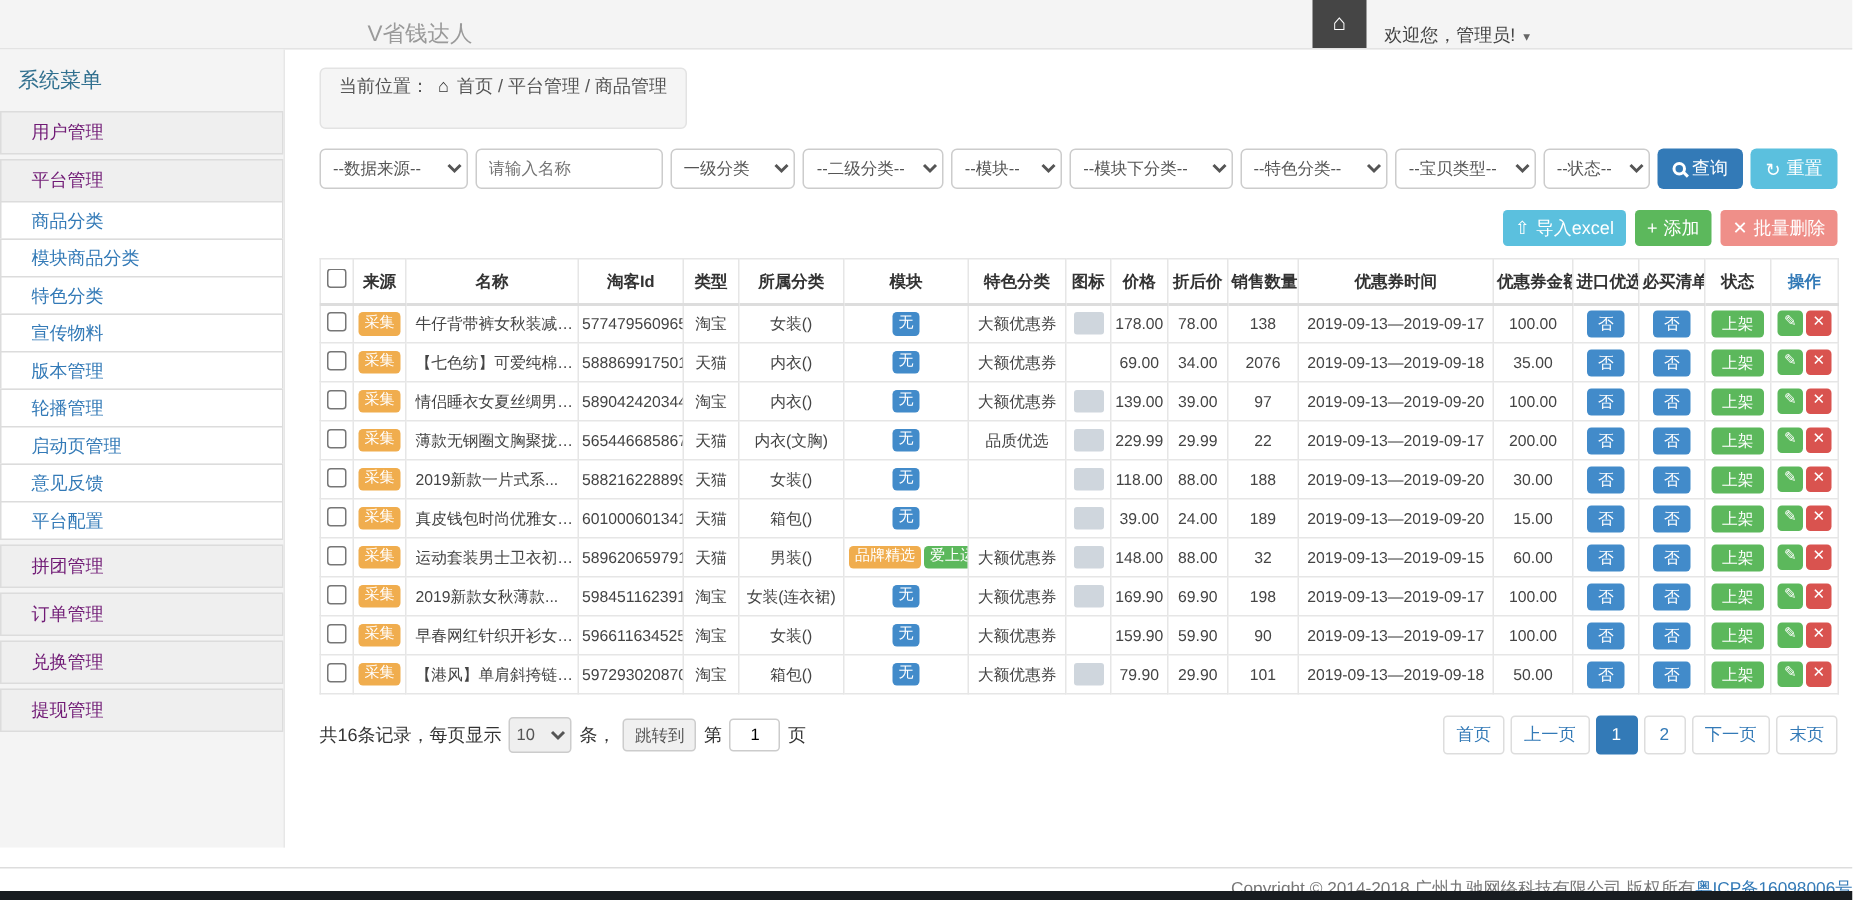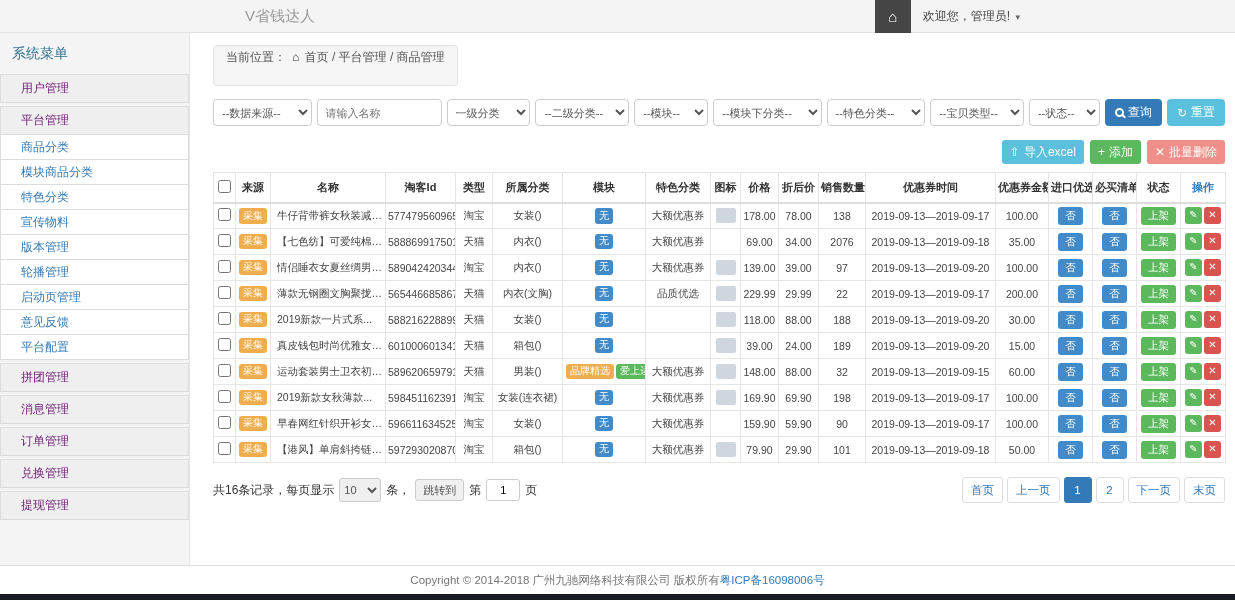--- a/index.html
+++ b/index.html
@@ -2,21 +2,21 @@
 <html><head>
 <meta charset="utf-8">
 <style>
   *{margin:0;padding:0;box-sizing:border-box}
   html,body{width:1235px;height:600px}
   body{position:relative;overflow:hidden;background:#fff;color:#333;
        font-family:"Liberation Sans","DejaVu Sans",sans-serif;font-size:12px}
 
   
   .top-header{position:absolute;top:0;left:0;right:0;height:33px;background:#f4f4f4;
-              border-bottom:1px solid #e3e3e3;display:flex;align-items:center}
+              border-bottom:1px solid #e3e3e3;display:flex;align-items:flex-end}
   .brand{margin-left:245px;font-size:15px;color:#9a9a9a}
   .spacer{flex:1}
   .home-box{width:36px;height:33px;background:#454545;color:#fff;display:flex;
             align-items:center;justify-content:center;font-size:15px;cursor:pointer}
   .welcome{margin-left:12px;color:#444;cursor:pointer;white-space:nowrap}
   .welcome .caret{font-size:9px;color:#666;margin-left:2px}
   .header-end{width:215px}
 
   
   .sidebar{position:absolute;top:33px;left:0;width:190px;height:532px;background:#f4f4f4;
@@ -87,22 +87,22 @@
   .per-page{width:42px;height:24px;border:1px solid #ccc;border-radius:3px;font-family:inherit;font-size:11px;color:#555}
   .jump-btn{height:22px;background:#f0f0f0;border:1px solid #ccc;border-radius:3px;padding:0 7px;
             color:#555;font-size:11px;cursor:pointer;font-family:inherit}
   .jump-input{width:34px;height:22px;border:1px solid #ccc;border-radius:3px;text-align:center;font-family:inherit;font-size:11px}
   .pager-links{display:flex;gap:4px}
   .page-link{min-width:28px;height:26px;line-height:24px;padding:0 8px;border:1px solid #ddd;border-radius:3px;
              background:#fff;color:#337ab7;text-align:center;cursor:pointer;font-size:11.5px}
   .page-link.active{background:#337ab7;border-color:#337ab7;color:#fff}
 
   
-  .footer{position:absolute;left:0;right:0;bottom:6px;height:29px;line-height:28px;border-top:1px solid #ddd;
-          background:#fff;text-align:center;color:#777;font-size:11.5px}
+  .footer{position:absolute;left:0;right:0;bottom:6px;height:16px;line-height:28px;border-top:1px solid #ddd;
+          background:#fff;text-align:right;color:#777;font-size:11.5px}
   .footer a{color:#337ab7;text-decoration:none;cursor:pointer}
   .bottom-bar{position:absolute;left:0;right:0;bottom:0;height:6px;background:#181c20}
 </style>
 </head>
 <body>
 
 <header class="top-header">
   <div class="brand">V省钱达人</div>
   <div class="spacer"></div>
   <div class="home-box">
@@ -123,21 +123,20 @@
       <div class="menu-item sub">商品分类</div>
       <div class="menu-item sub">模块商品分类</div>
       <div class="menu-item sub">特色分类</div>
       <div class="menu-item sub">宣传物料</div>
       <div class="menu-item sub">版本管理</div>
       <div class="menu-item sub">轮播管理</div>
       <div class="menu-item sub">启动页管理</div>
       <div class="menu-item sub">意见反馈</div>
       <div class="menu-item sub">平台配置</div>
       <div class="menu-item section">拼团管理</div>
-      <div class="menu-item section">消息管理</div>
       <div class="menu-item section">订单管理</div>
       <div class="menu-item section">兑换管理</div>
       <div class="menu-item section">提现管理</div>
     </nav>
 </aside>
 
 <main class="main">
 
   <div class="breadcrumb">
     <span>当前位置：</span><span class="bc-home">⌂</span>

